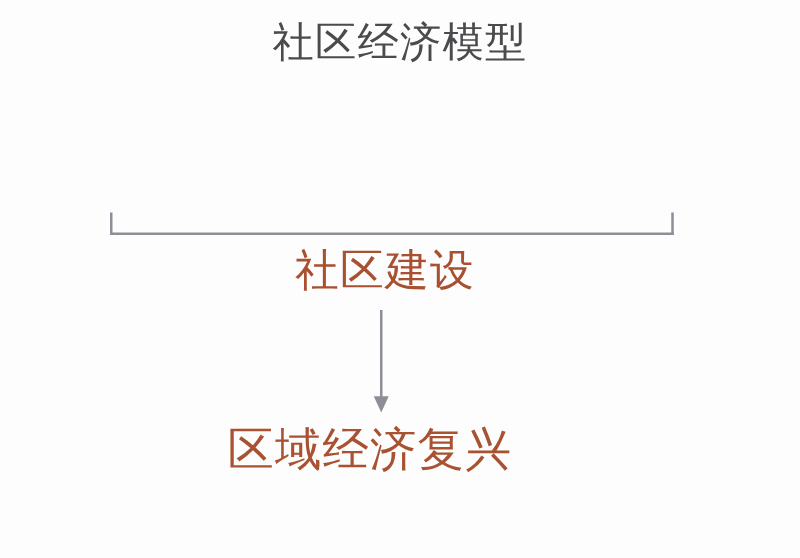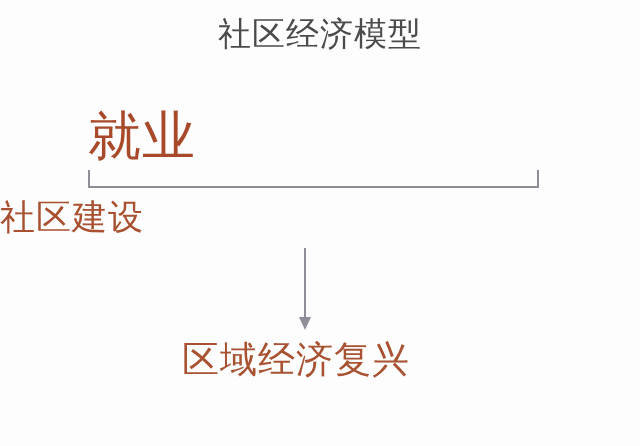--- a/index.html
+++ b/index.html
@@ -81,25 +81,27 @@
   }
   .bracket-tick.left  { left: 0; }
   .bracket-tick.right { right: 0; }
 
   
   .mid-label {
     position: absolute;
     left: 0;
     top: 196px;
     width: 548px;
+    text-align: center;
     font-size: 35px;
     line-height: 42px;
     letter-spacing: 1px;
     color: #a8502f;
     white-space: nowrap;
+    padding-left: 34px;
   }
 
   
   .flow-arrow {
     position: absolute;
     left: 288px;
     top: 248px;
     width: 34px;
     height: 84px;
   }
@@ -137,21 +139,20 @@
   }
 </style>
 </head>
 <body>
 
 <div id="canvas">
 
   <div class="diagram-title">社区经济模型</div>
 
   <div class="pillars-row">
-    <div class="pillar-item">就业</div>
   </div>
 
   <div class="bracket">
     <div class="bracket-tick left"></div>
     <div class="bracket-line"></div>
     <div class="bracket-tick right"></div>
   </div>
 
   <div class="mid-label">社区建设</div>
 

